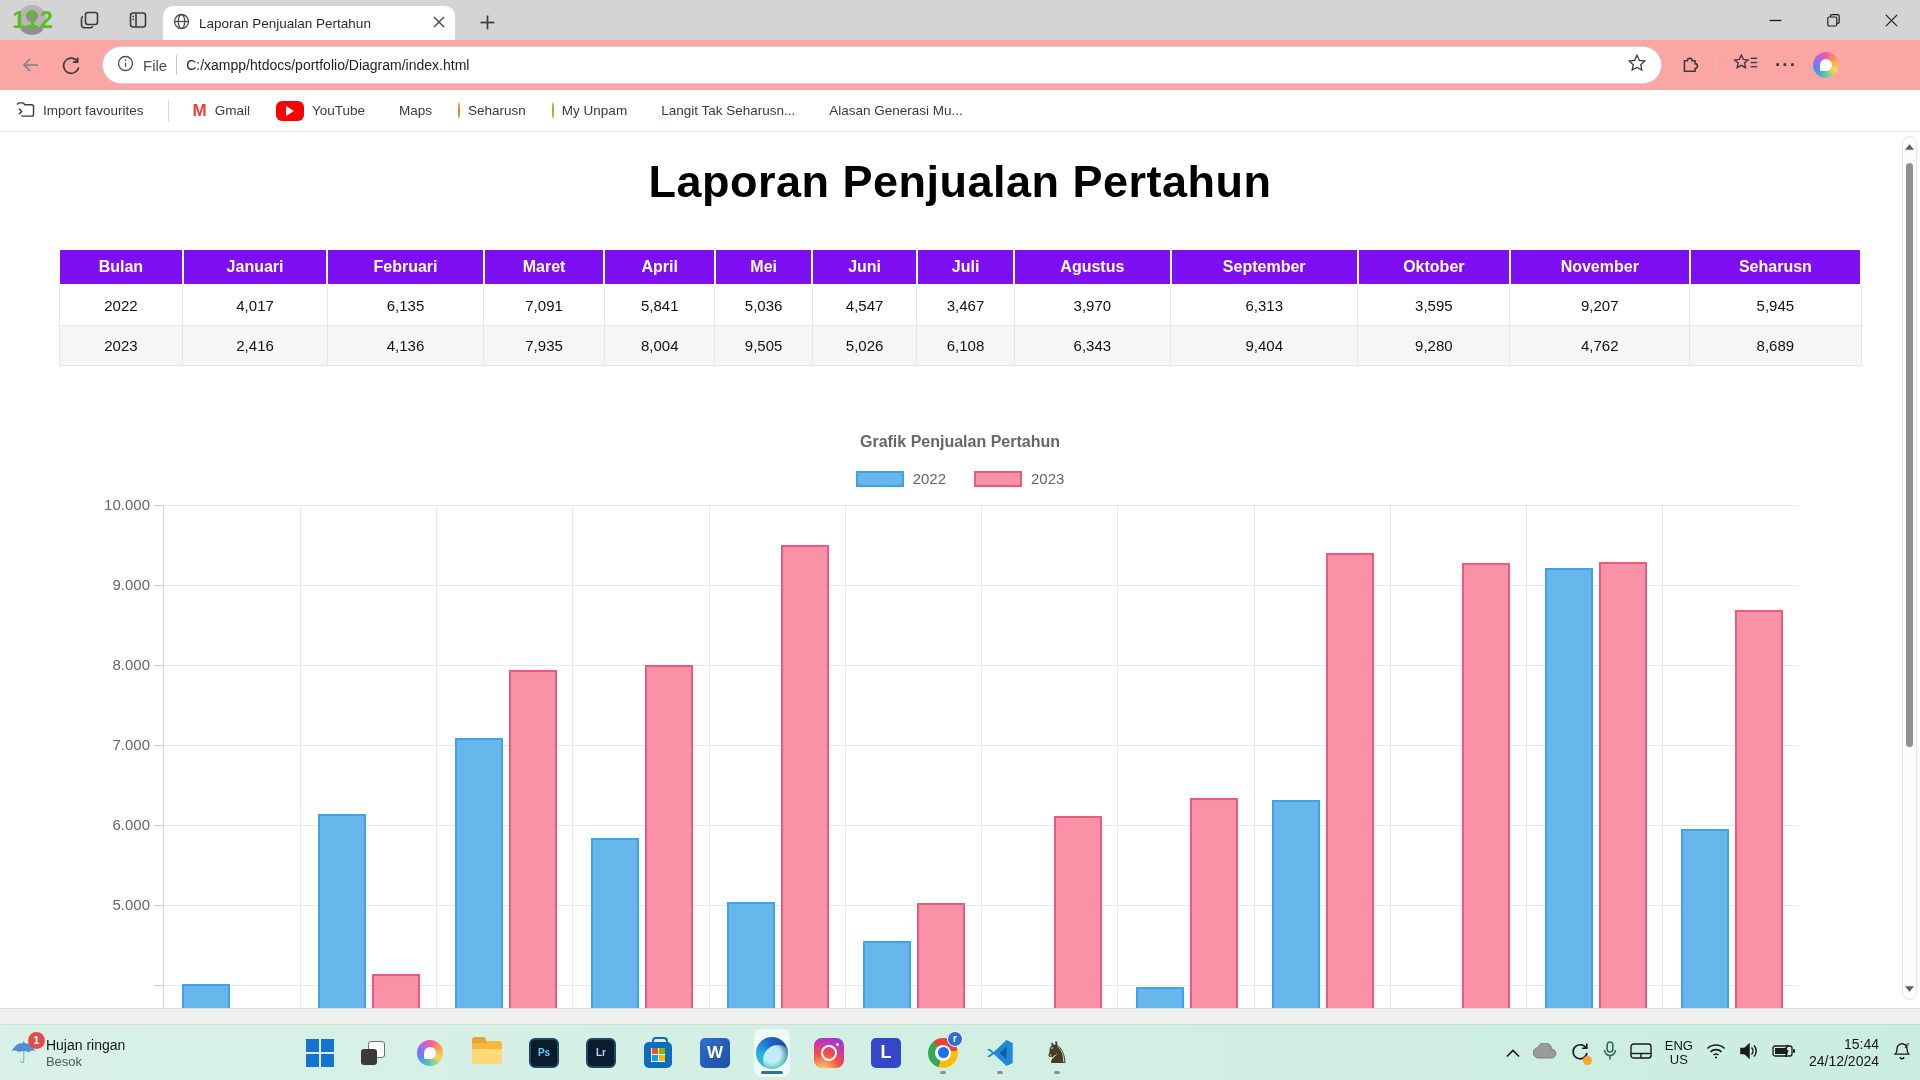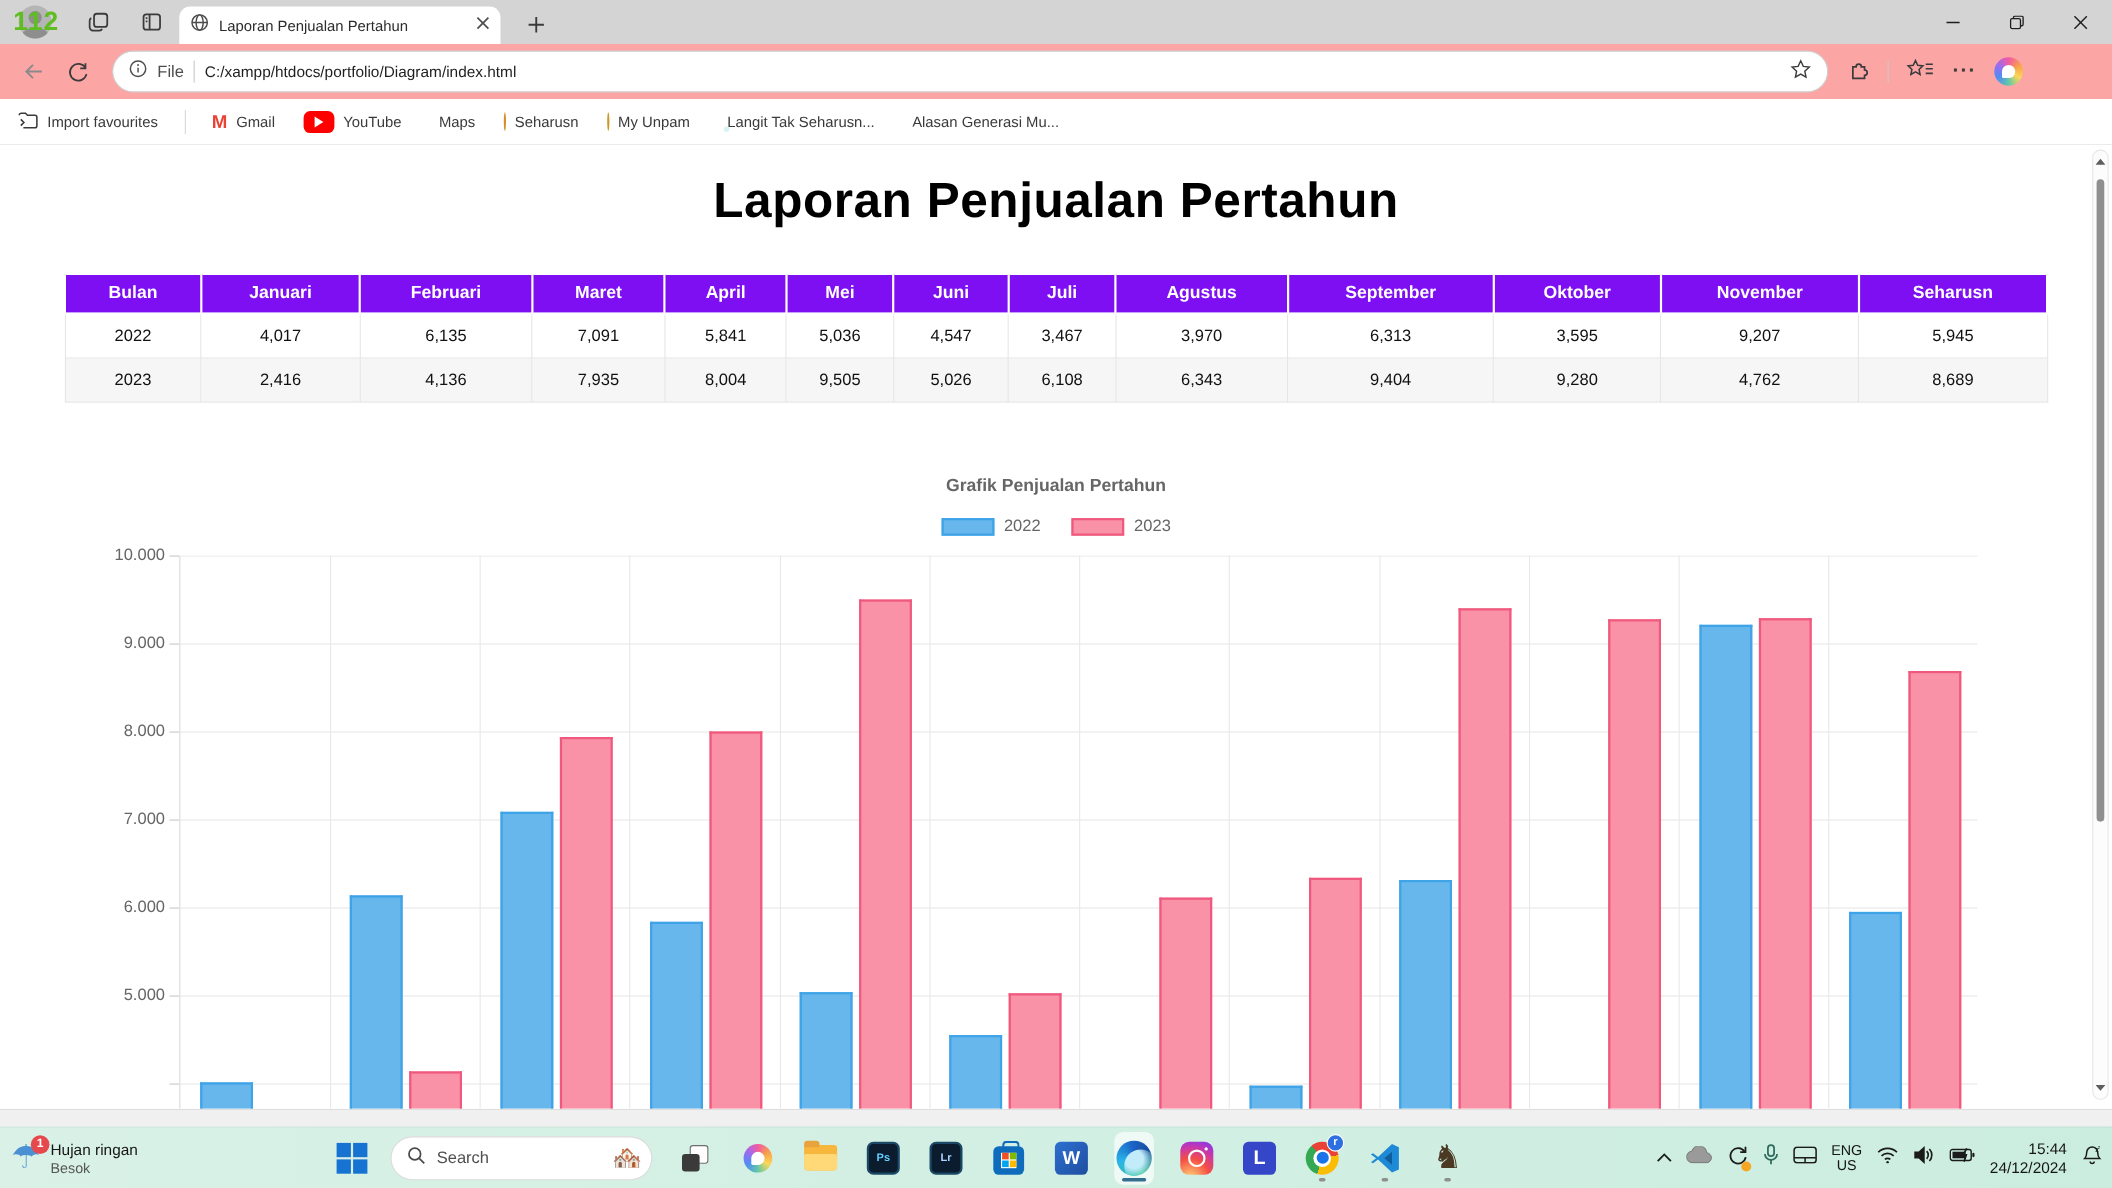--- a/index.html
+++ b/index.html
@@ -449,30 +449,20 @@
 
   <div class="tb-center">
     <span>
         <span class="start-logo">
           <span></span>
           <span></span>
           <span></span>
           <span></span>
         </span>
       </span>
-    <div class="search-pill">
-      <span>
-        <svg width="17" height="17" viewBox="0 0 18 18" fill="none" stroke="#4a4a4a" stroke-width="1.7">
-            <circle cx="7.5" cy="7.5" r="5.6"></circle>
-            <line x1="11.8" y1="11.8" x2="16.6" y2="16.6"></line>
-          </svg>
-      </span>
-      <span class="stext">Search</span>
-      <span class="houses">🏘️</span>
-    </div>
     <div id="tb-apps" style="display:flex;align-items:center;gap:21px">
         <div class="tb-app">
           <span class="tv">
             <span class="back"></span>
             <span class="front"></span>
           </span>
         </div>
         <div class="tb-app">
           <span class="copilot"></span>
         </div>

